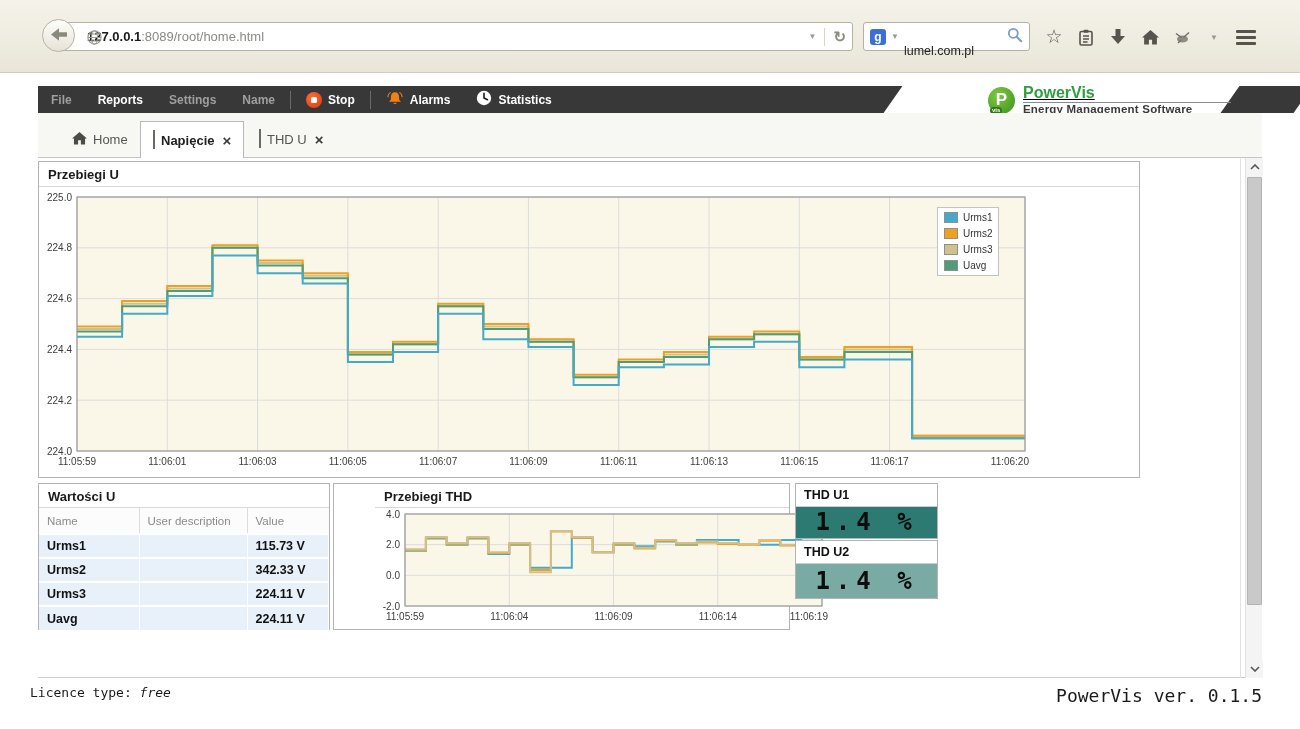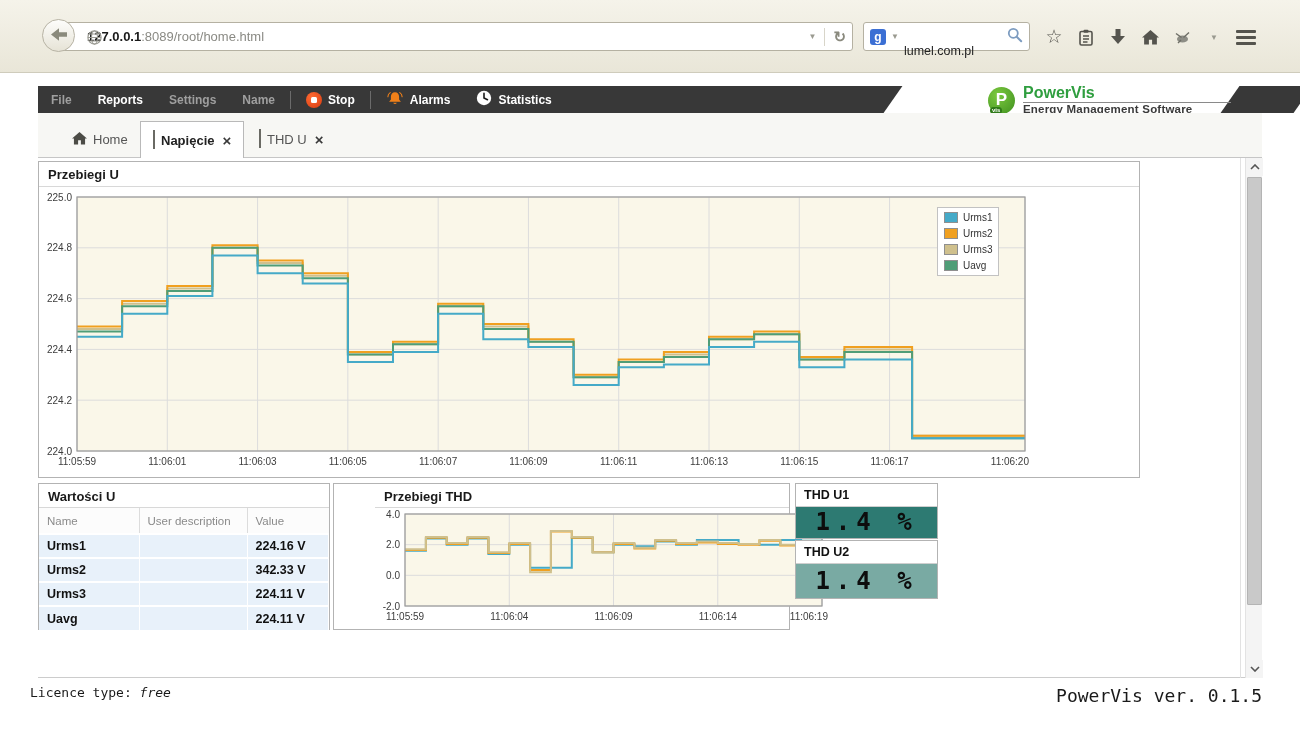--- a/index.html
+++ b/index.html
@@ -49,21 +49,21 @@
   .white-trap { position:absolute; left:855px; top:0; width:350px; height:27px; background:#fff;
     transform:skewX(-35deg); }
   .dark-trap { position:absolute; left:1192px; top:0; width:73px; height:27px; background:#383838;
     transform:skewX(-35deg); }
   #brand { position:absolute; left:950px; top:-1px; width:250px; height:31px; display:flex; gap:8px; }
   .brand-logo { width:27px; height:27px; border-radius:50%; background:radial-gradient(circle at 35% 30%, #7cc93f, #3e9margin21f);
     background:radial-gradient(circle at 35% 30%, #7cc93f, #3f901f);
     color:#fff; font-weight:bold; font-size:17px; text-align:center; line-height:26px; position:relative; margin-top:2px; }
   .brand-logo small { position:absolute; left:2px; bottom:0px; font-size:6px; background:#2f7a18;
     border-radius:5px; padding:0 2px; line-height:7px; }
-  .brand-text { display:flex; flex-direction:column; }
+  .brand-text { display:flex; flex-direction:column;text-decoration:underline; }
   .brand-name { color:#2f9e3f; font-size:16px; font-weight:bold; line-height:16px;
     border-bottom:1px solid #8a8a8a; padding-bottom:1px; width:208px; }
   .brand-sub { color:#3a3a3a; font-size:11.5px; font-weight:bold; letter-spacing:0.2px; line-height:13px; }
 
   
   #tabbar { position:absolute; left:38px; top:113px; width:1224px; height:45px; background:#f7f7f4;
     border-bottom:1px solid #c6c6c6; }
   .tab { position:absolute; height:37px; top:8px; display:flex; align-items:center; gap:6px;
     padding:0 12px; font-size:13px; color:#555; cursor:default; }
   .tab.active { background:#fff; border:1px solid #b9b9b9; border-bottom:none; height:38px;
@@ -353,21 +353,21 @@
             <tr>
               <th style="width: 100px;">Name</th>
               <th style="width: 108px;">User description</th>
               <th style="width: auto;">Value</th>
             </tr>
           </thead>
         <tbody>
             <tr>
               <td class="b">Urms1</td>
               <td></td>
-              <td class="b">224.16 V</td>
+              <td class="b">115.73 V</td>
             </tr>
             <tr>
               <td class="b">Urms2</td>
               <td></td>
               <td class="b">342.33 V</td>
             </tr>
             <tr>
               <td class="b">Urms3</td>
               <td></td>
               <td class="b">224.11 V</td>

